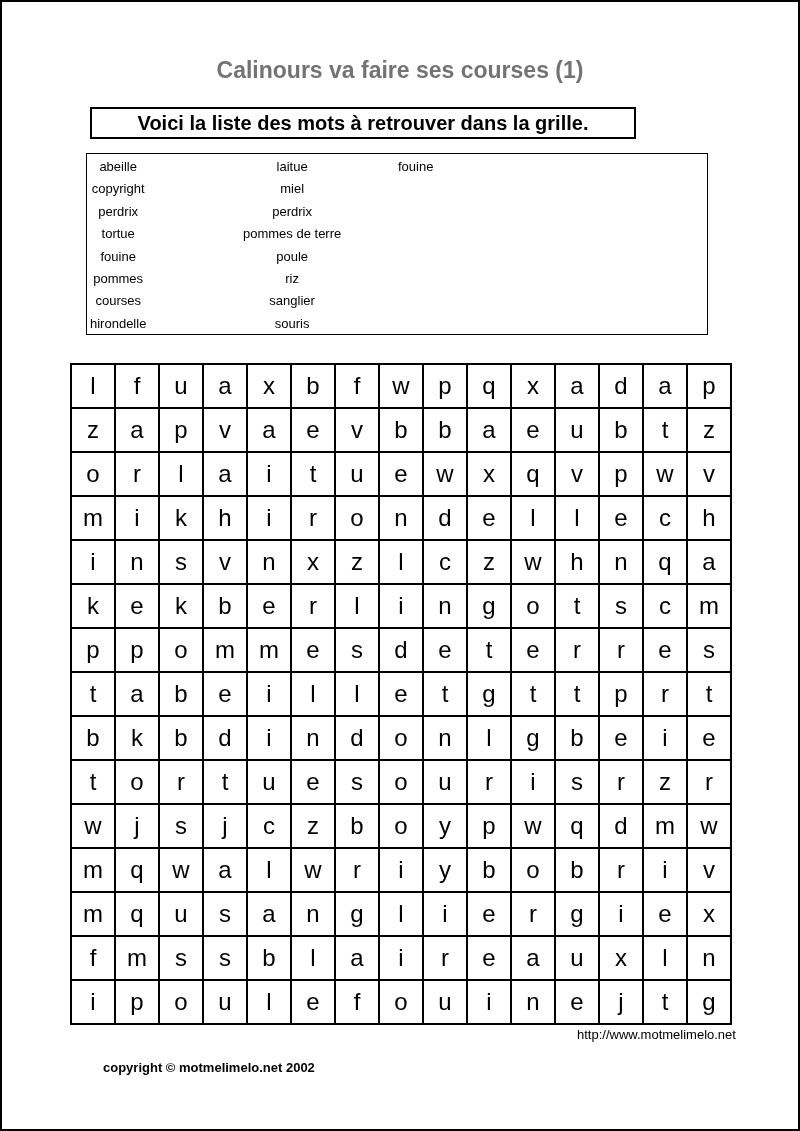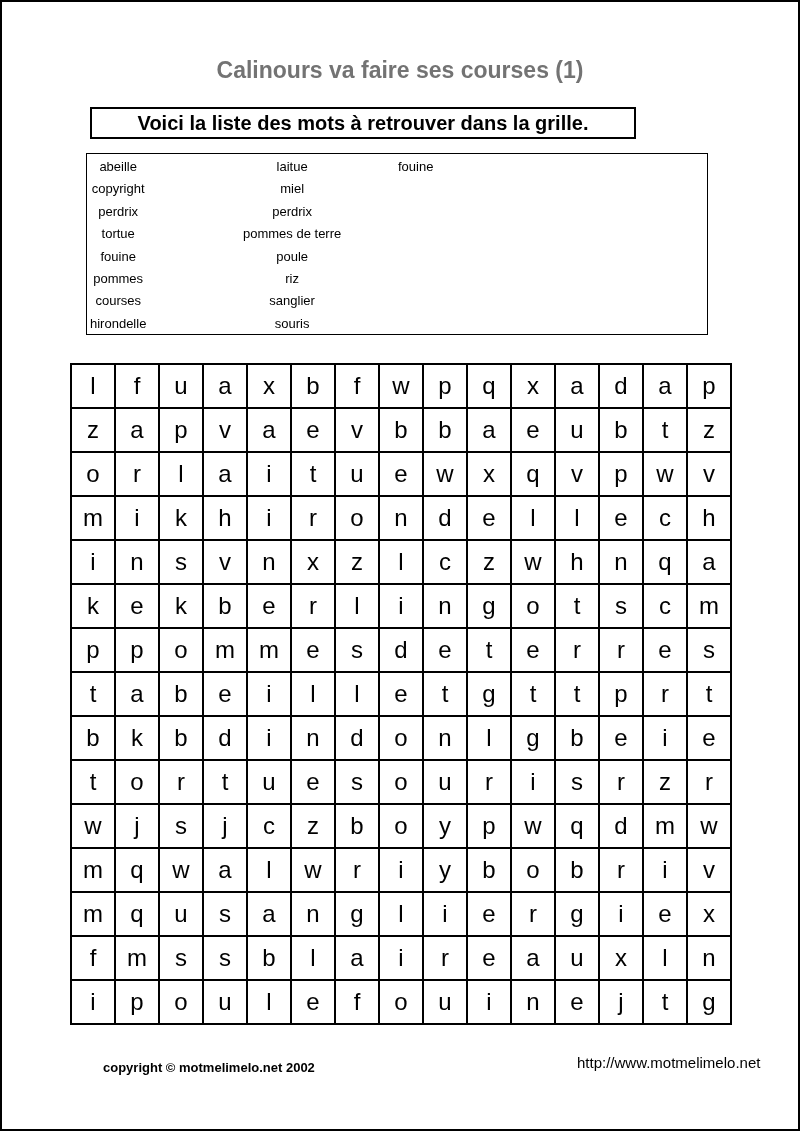--- a/index.html
+++ b/index.html
@@ -86,22 +86,22 @@
   .footer-left {
     position: absolute;
     left: 101px;
     top: 1058px;
     font-size: 13px;
     font-weight: bold;
   }
   .footer-right {
     position: absolute;
     left: 531px;
-    top: 1052px;
-    font-size: 15px;
+    top: 1025px;
+    font-size: 13px;
     padding-left: 44px;
   }
 </style>
 </head>
 <body>
 
 <div class="page">
 
   <h1 class="title">Calinours va faire ses courses (1)</h1>
 

